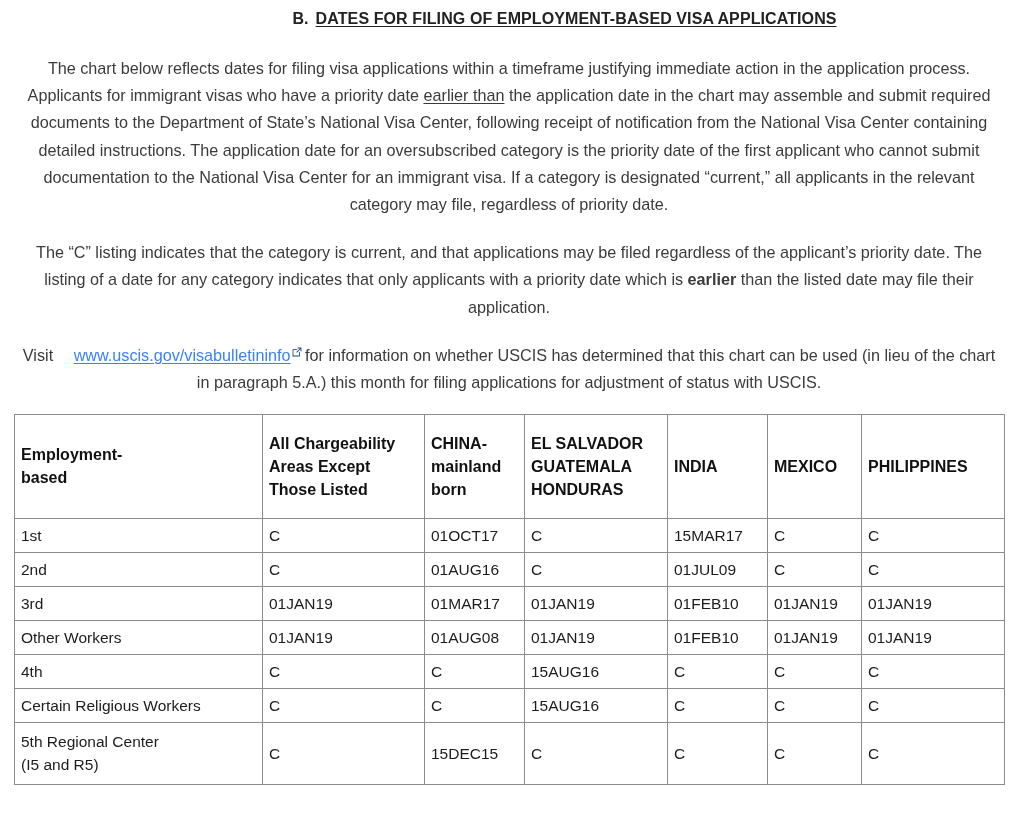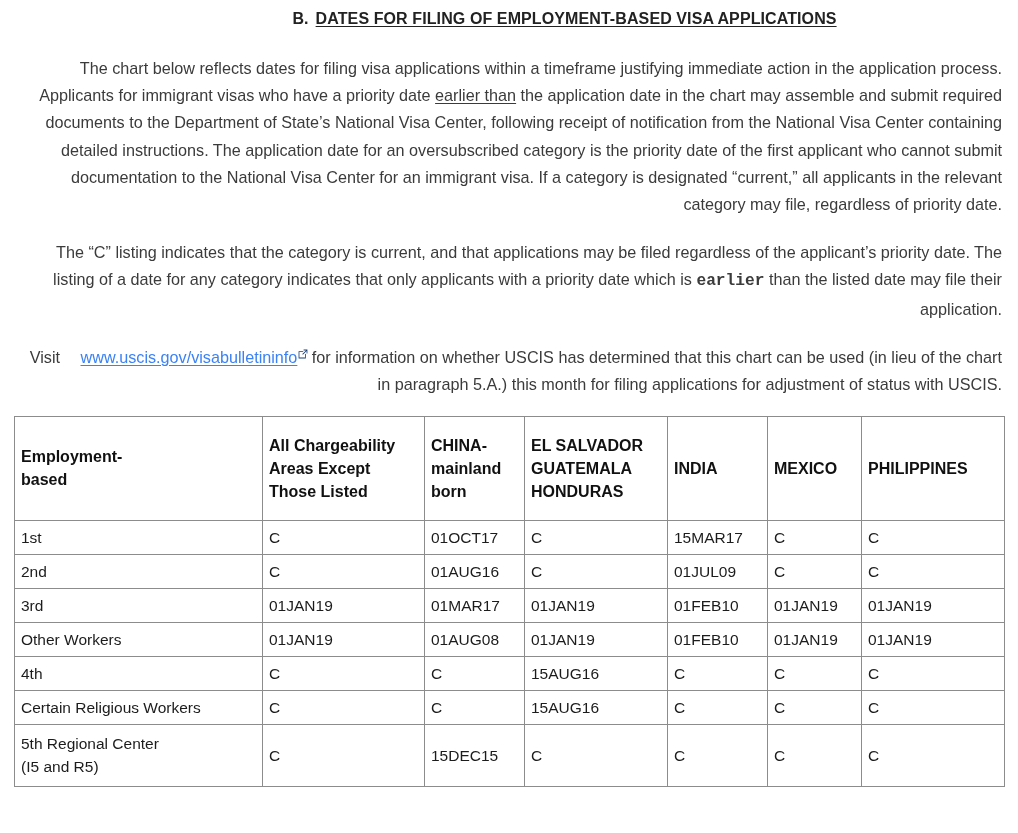--- a/index.html
+++ b/index.html
@@ -50,32 +50,31 @@
 
   
   .body-wrap {
     padding: 0 16px 0 16px;
   }
   p.para {
     margin: 0 0 21px 0;
     font-size: 16.2px;
     line-height: 27.2px;
     color: #3b3b3b;
-    text-align: right;
+    text-align: center;
   }
   p.para:first-of-type {
     margin-top: 26px;
   }
   .u-underline {
     text-decoration: underline;
     text-underline-offset: 2px;
   }
   .b-bold {
     font-weight: bold;
-    font-family: Liberation Mono, monospace;
   }
   a.ext-link {
     color: #3b82f6;
     text-underline-offset: 2px;
     margin-left: 16px;
   }
   .ext-icon {
     display: inline-block;
     width: 9px;
     height: 9px;

